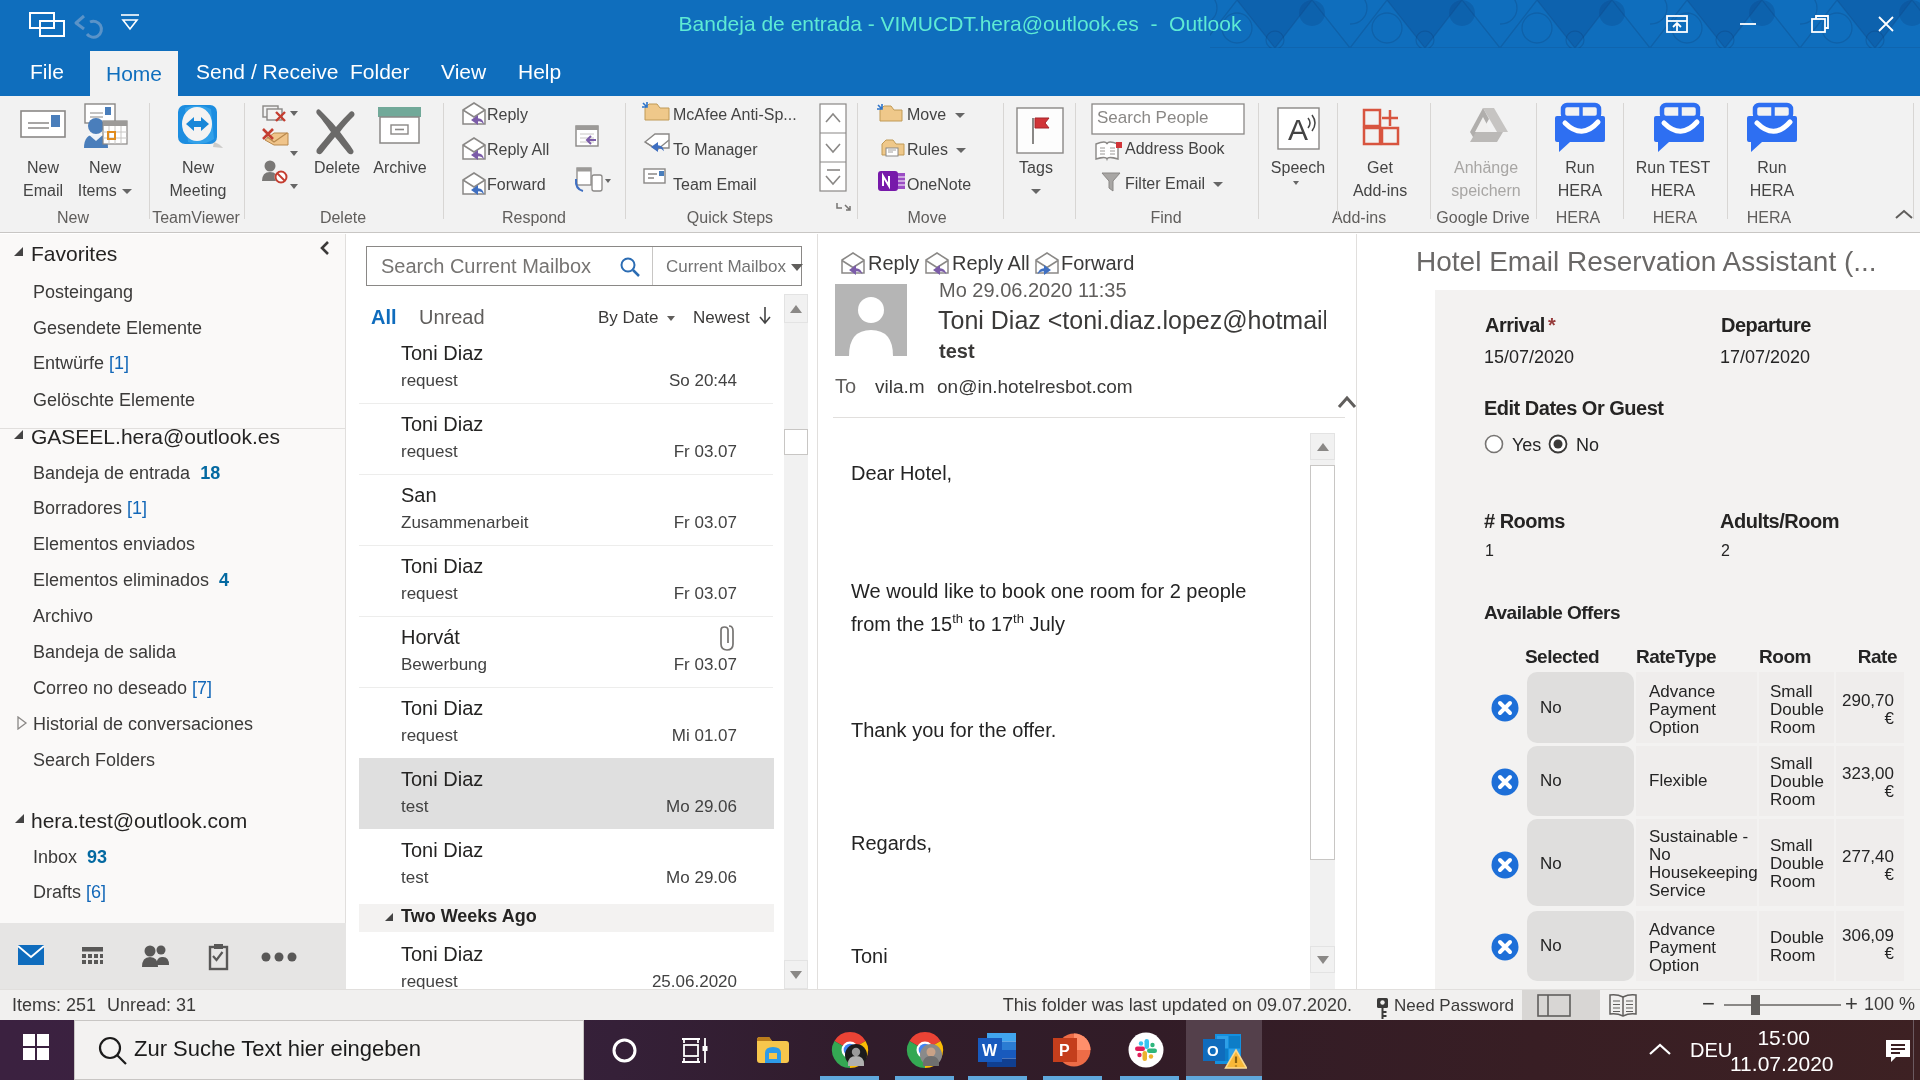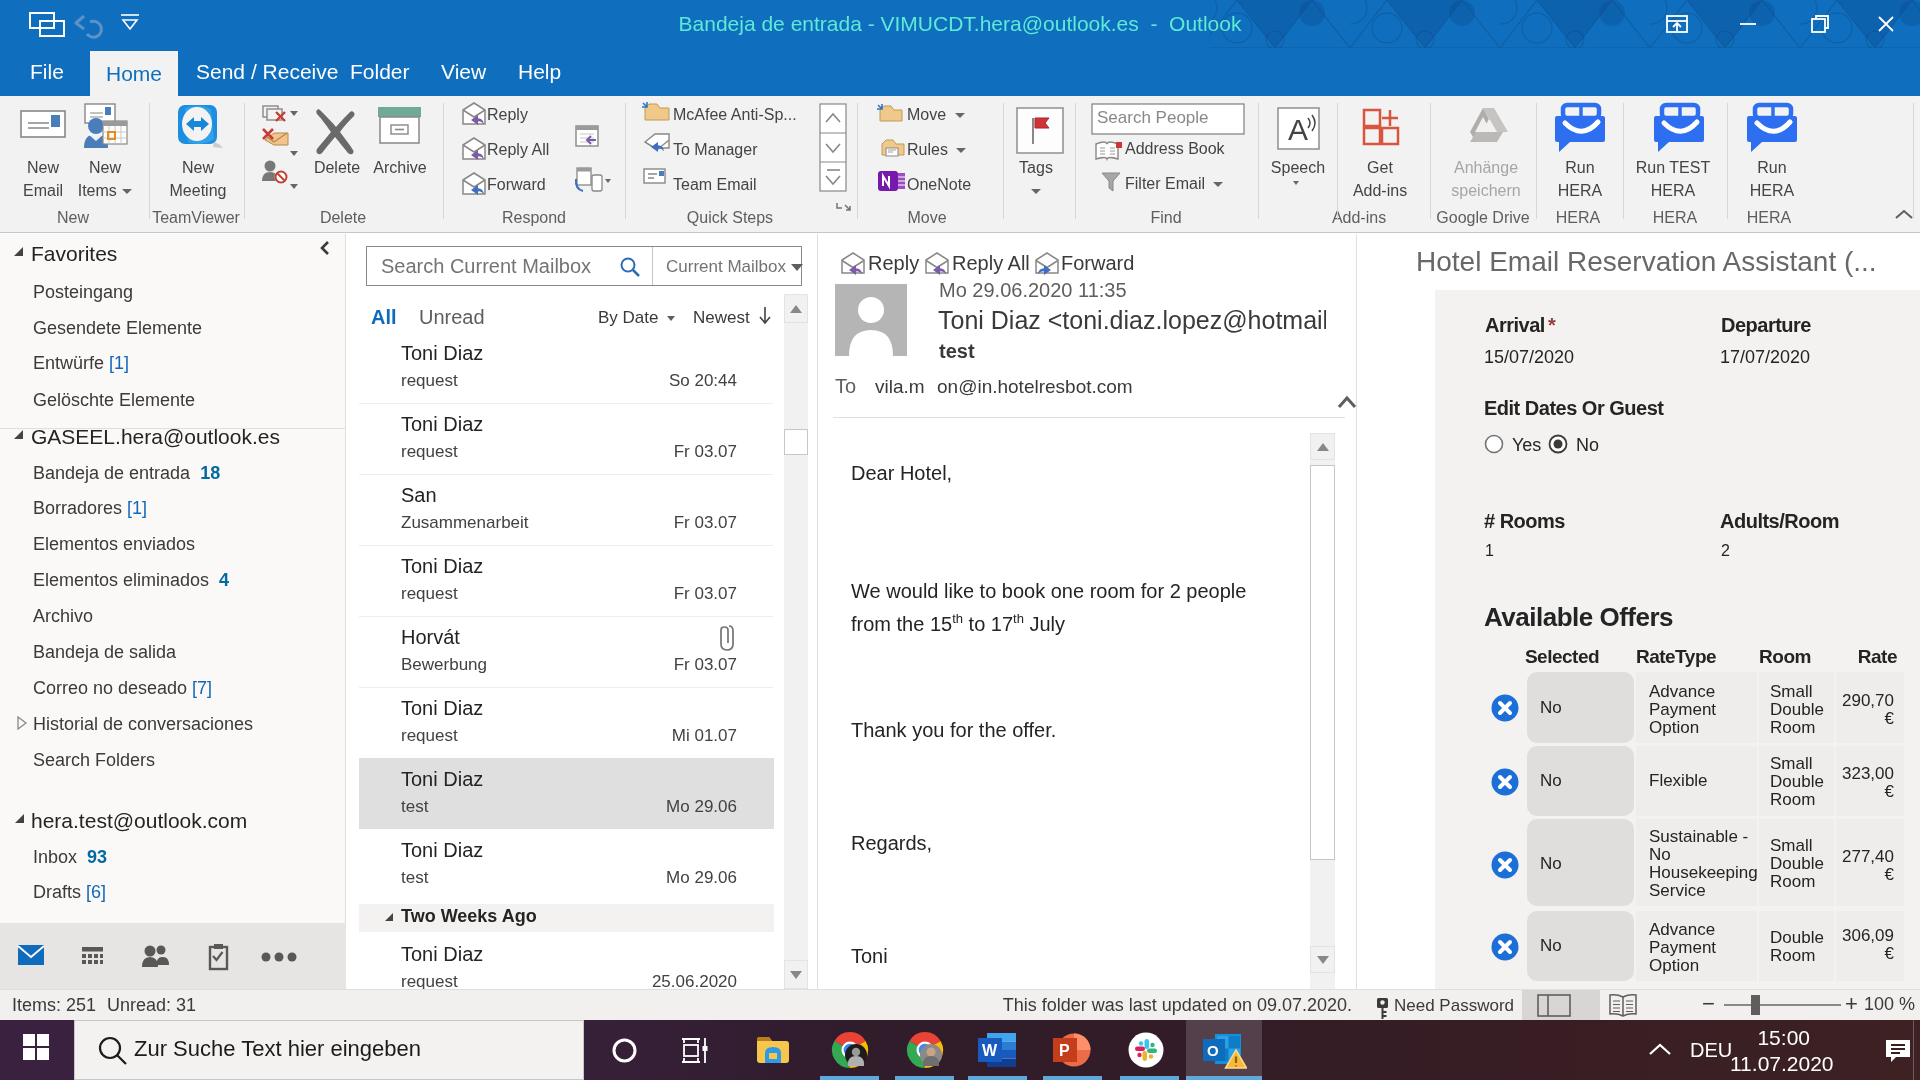--- a/index.html
+++ b/index.html
@@ -554,21 +554,21 @@
         <circle cx="10" cy="10" r="8.5" fill="#fff" stroke="#767472" stroke-width="1.6"></circle>
         <circle cx="74" cy="10" r="8.5" fill="#fff" stroke="#3b3a39" stroke-width="1.8"></circle>
         <circle cx="74" cy="10" r="4.5" fill="#3b3a39"></circle>
       </svg>
       <div class="abs" style="left:77px;top:145px;font-size:18px;color:#242424">Yes</div>
       <div class="abs" style="left:141px;top:145px;font-size:18px;color:#242424">No</div>
       <div class="abs pbold" style="left:49px;top:220px"># Rooms</div>
       <div class="abs pbold" style="left:285px;top:220px">Adults/Room</div>
       <div class="abs" style="left:50px;top:252px;font-size:16px;color:#242424">1</div>
       <div class="abs" style="left:286px;top:252px;font-size:16px;color:#242424">2</div>
-      <div class="abs" style="left:49px;top:312px;font-size:26px;font-weight:bold;color:#242424;letter-spacing:-0.5px">Available Offers</div>
+      <div class="abs" style="left:49px;top:312px;font-size:19px;font-weight:bold;color:#242424;letter-spacing:-0.5px">Available Offers</div>
 
       <div class="abs" style="left:61px;top:356px;width:132px;text-align:center;font-size:19px;font-weight:bold;color:#242424;letter-spacing:-0.5px">Selected</div>
       <div class="abs" style="left:175px;top:356px;width:132px;text-align:center;font-size:19px;font-weight:bold;color:#242424;letter-spacing:-0.5px">RateType</div>
       <div class="abs" style="left:284px;top:356px;width:132px;text-align:center;font-size:19px;font-weight:bold;color:#242424;letter-spacing:-0.5px">Room</div>
       <div class="abs" style="left:330px;top:356px;width:132px;text-align:right;font-size:19px;font-weight:bold;color:#242424;letter-spacing:-0.5px">Rate</div>
 
       <div id="offers">
         <svg class="abs" style="left:0;top:0" width="517" height="699">
 
           <g fill="#efedec">

